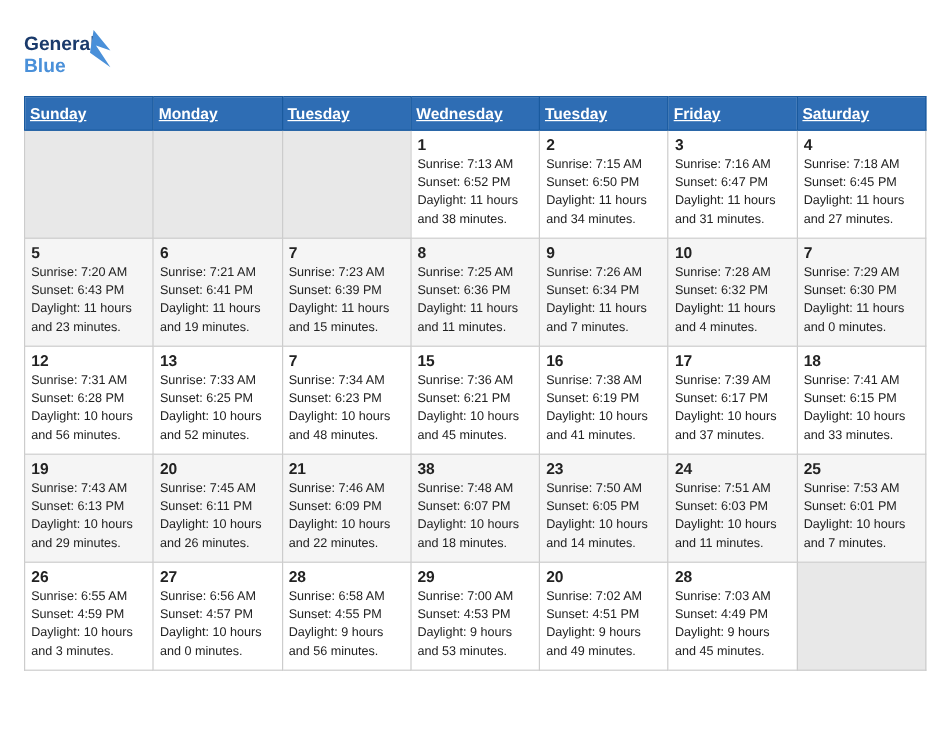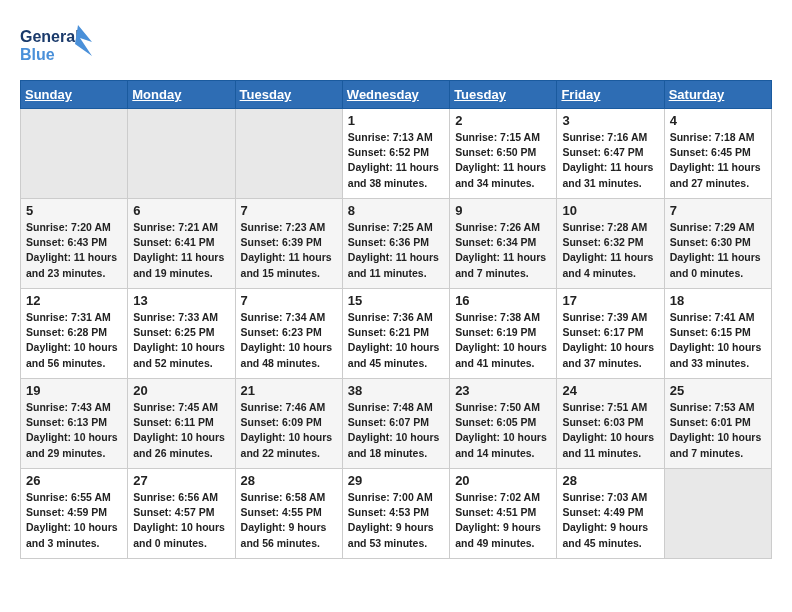--- a/index.html
+++ b/index.html
@@ -62,21 +62,20 @@
     }
     .day-number {
       font-size: 13px;
       font-weight: bold;
       margin-bottom: 2px;
     }
     .day-info {
       font-size: 10.5px;
       line-height: 1.45;
       color: #222;
-      font-weight: bold;
     }
     .empty-cell {
       background: #e8e8e8 !important;
     }
   </style>
 </head>
 <body>
 
 <div class="header-area">
   <div class="logo">

